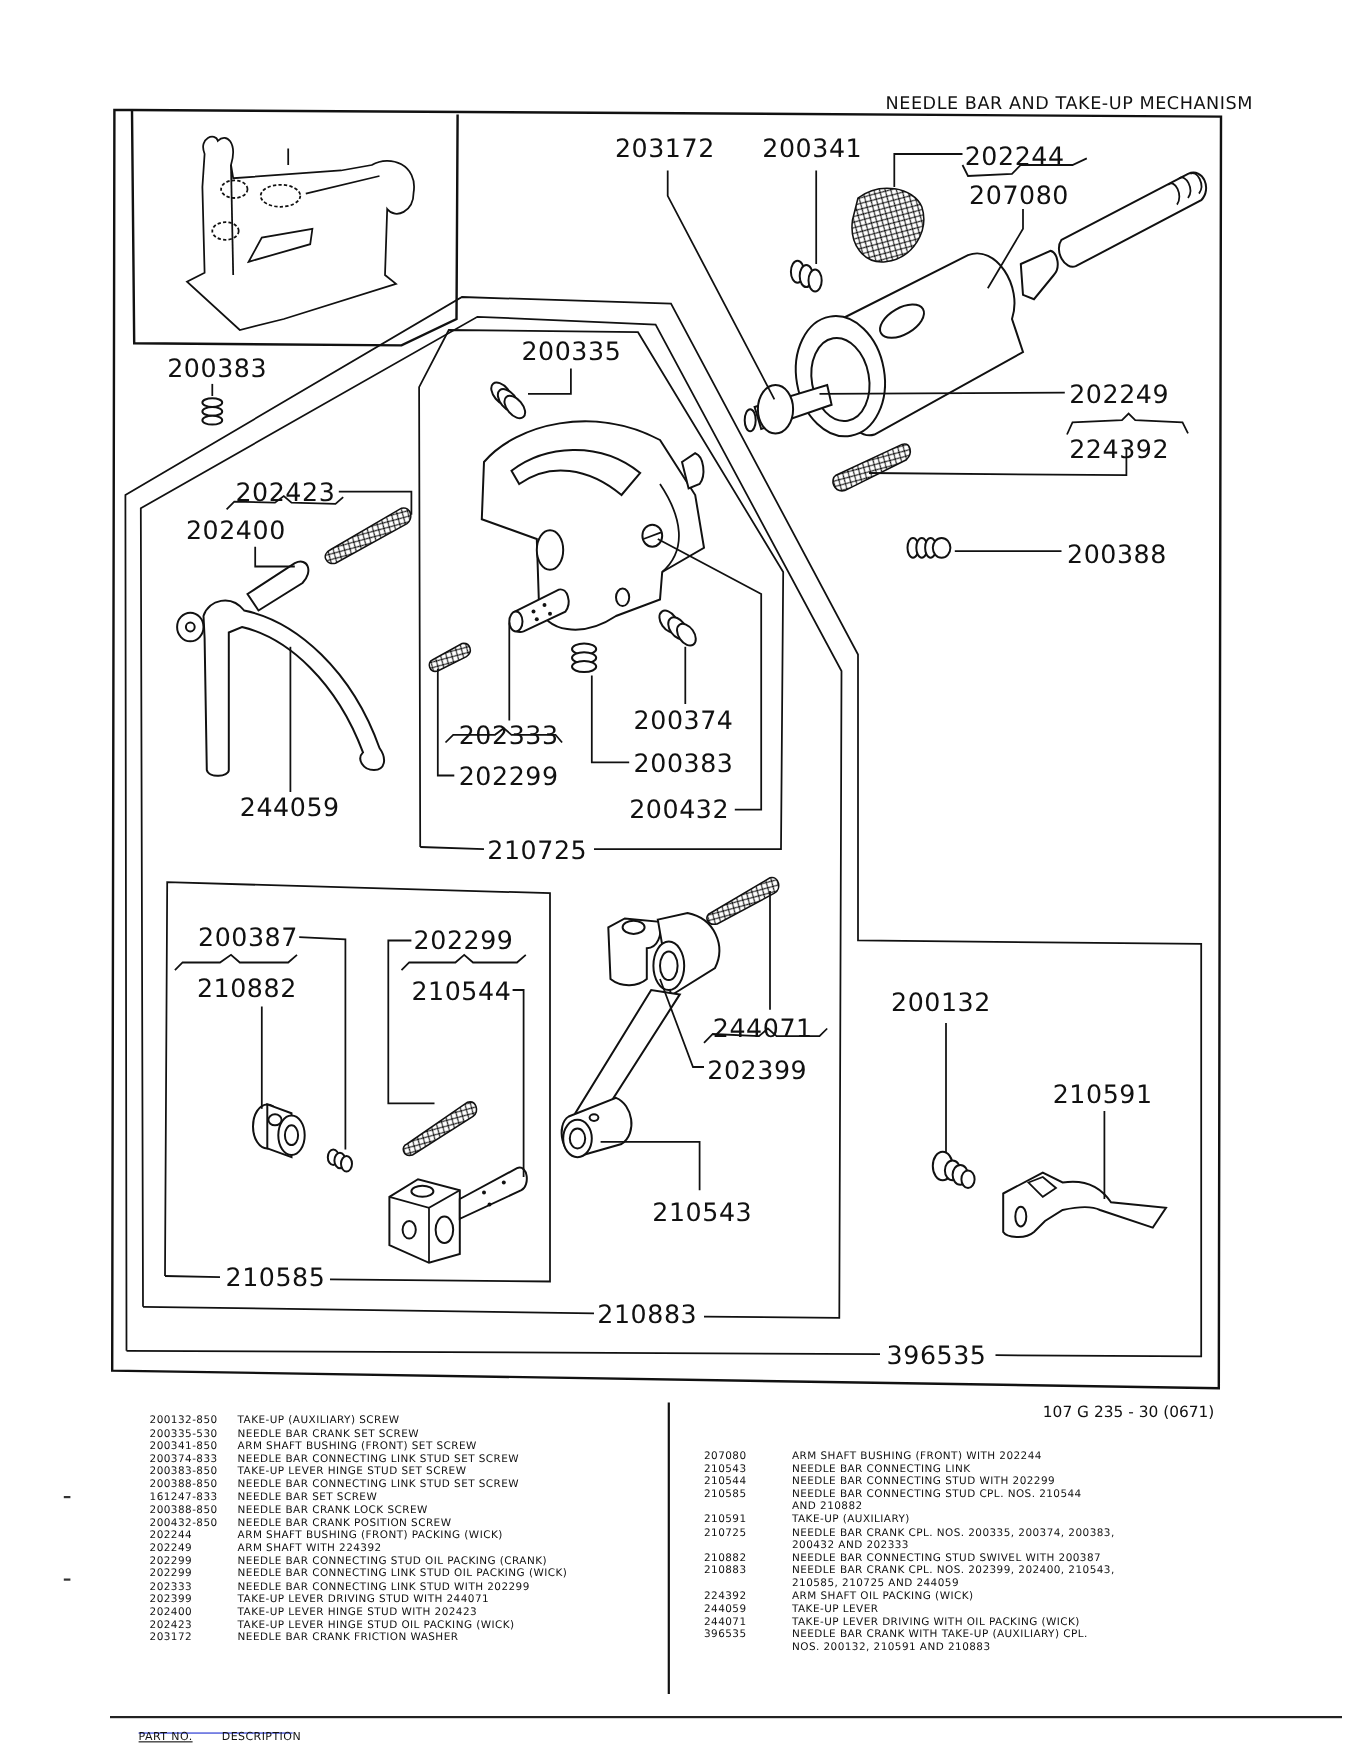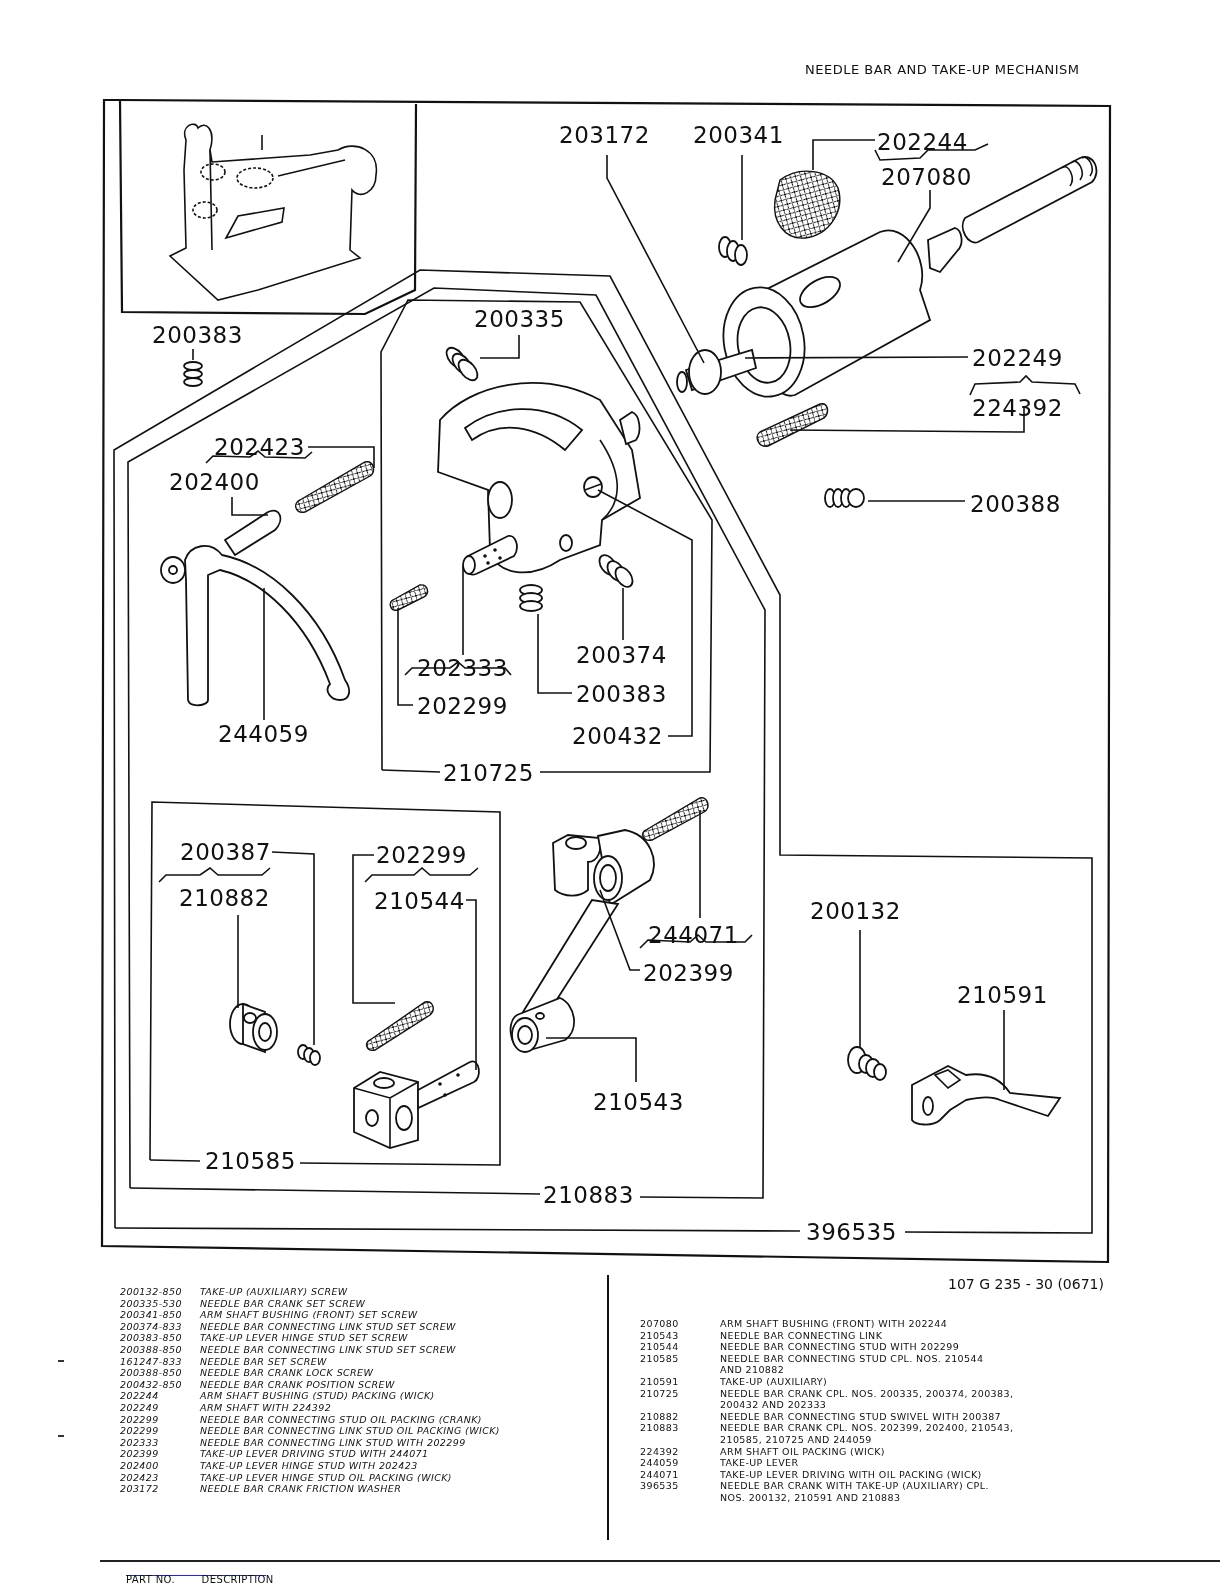--- a/index.html
+++ b/index.html
@@ -1,36 +1,36 @@
 <!DOCTYPE html>
 <html><head>
 <meta charset="utf-8">
 <style>
   html,body{margin:0;padding:0;background:#fff;}
   body{width:1225px;height:1585px;position:relative;overflow:hidden;font-family:"DejaVu Sans",sans-serif;color:#111;}
-  .header-title{position:absolute;left:805px;top:62px;font-size:13px;letter-spacing:0.5px;}
+  .header-title{position:absolute;left:805px;top:84px;font-size:16px;letter-spacing:0.5px;}
   svg#diagram{position:absolute;left:0;top:0;}
   .lbl{font-family:"DejaVu Sans",sans-serif;font-size:23px;fill:#111;letter-spacing:0.5px;}
   .ln{stroke:#111;stroke-width:1.6;fill:none;}
   .thick{stroke:#111;stroke-width:2.2;fill:none;}
   .part{stroke:#111;stroke-width:1.8;fill:#fff;}
   .wick{stroke:#111;stroke-width:1.4;fill:url(#mesh);}
   .catalog-no{position:absolute;left:948px;top:1276px;font-size:14px;}
   .plist{position:absolute;font-size:9.5px;line-height:11.6px;letter-spacing:0.4px;}
   .plist .row{display:flex;white-space:nowrap;}
   .plist .pno{display:inline-block;}
-  #left-list{left:120px;top:1286px;font-style:italic;}
+  #left-list{left:136px;top:1286px;}
   #left-list .pno{width:80px;}
   #right-list{left:640px;top:1318px;}
   #right-list .pno{width:80px;}
   .col-divider{position:absolute;left:607px;top:1275px;width:2px;height:265px;background:#111;}
   .bottom-rule{position:absolute;left:100px;top:1560px;width:1120px;height:2px;background:#222;}
   .footer-labels{position:absolute;left:126px;top:1574px;font-size:10px;letter-spacing:0.4px;}
   .footer-labels span{display:inline-block;}
-  .footer-labels .f-part{width:72px;}
+  .footer-labels .f-part{width:72px;text-decoration:underline;}
   .blue-rule{position:absolute;left:126px;top:1575px;width:140px;height:1px;background:#1a2bd0;}
   .margin-dot{position:absolute;width:6px;height:2px;background:#333;}
 </style>
 </head>
 <body>
 
 <div class="header-title">NEEDLE BAR AND TAKE-UP MECHANISM</div>
 
 <svg id="diagram" width="1225" height="1270" viewBox="0 0 1225 1270">
   <defs>
@@ -294,21 +294,21 @@
     <div class="row">
       <span class="pno">200388-850</span>
       <span class="desc">NEEDLE BAR CRANK LOCK SCREW</span>
     </div>
     <div class="row">
       <span class="pno">200432-850</span>
       <span class="desc">NEEDLE BAR CRANK POSITION SCREW</span>
     </div>
     <div class="row">
       <span class="pno">202244</span>
-      <span class="desc">ARM SHAFT BUSHING (STUD) PACKING (WICK)</span>
+      <span class="desc">ARM SHAFT BUSHING (FRONT) PACKING (WICK)</span>
     </div>
     <div class="row">
       <span class="pno">202249</span>
       <span class="desc">ARM SHAFT WITH 224392</span>
     </div>
     <div class="row">
       <span class="pno">202299</span>
       <span class="desc">NEEDLE BAR CONNECTING STUD OIL PACKING (CRANK)</span>
     </div>
     <div class="row">

